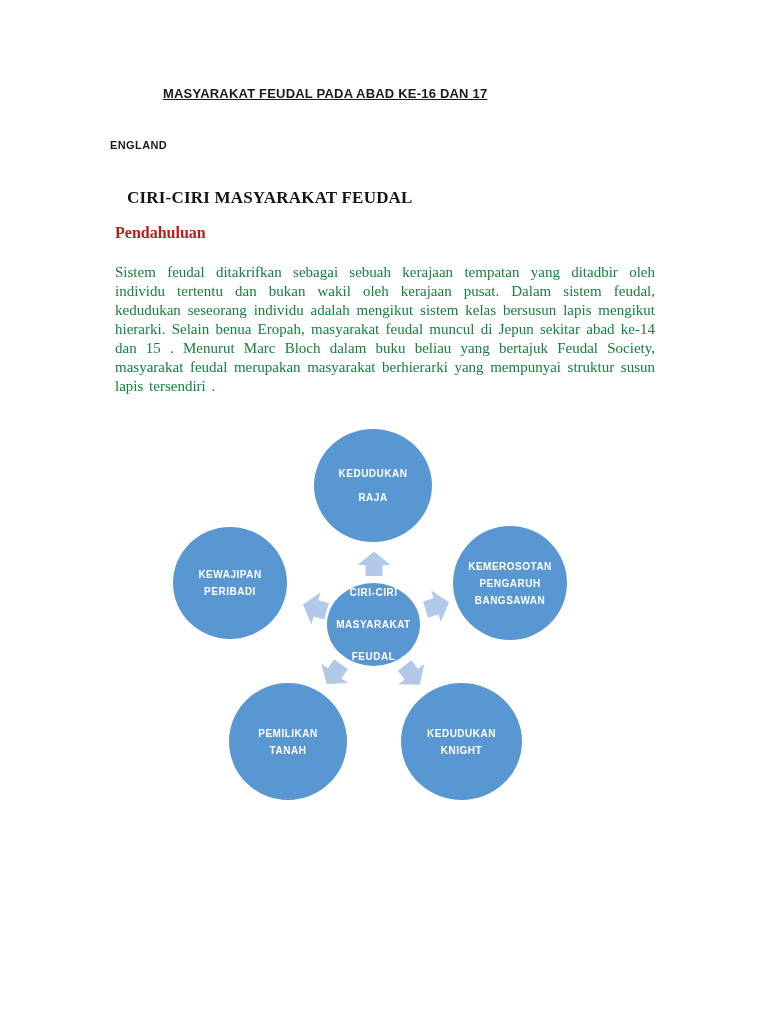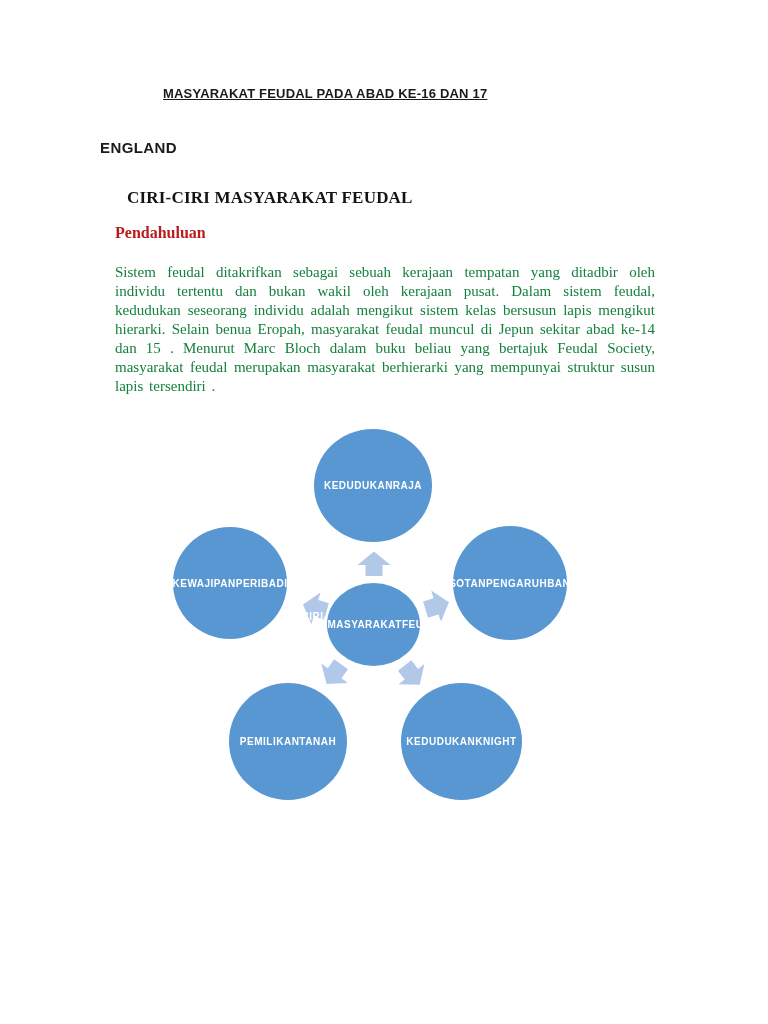--- a/index.html
+++ b/index.html
@@ -16,22 +16,22 @@
   .doc-title {
     position: absolute; left: 115px; top: 86px;
     font-family: "Liberation Sans", sans-serif;
     font-size: 13px; font-weight: 700;
     text-decoration: underline;
     letter-spacing: 0.2px;
     color: #1a1a1a;
     margin-left: 48px;
   }
   .doc-subtitle {
-    position: absolute; left: 100px; top: 139px;
-    font-size: 15px; font-weight: 700;
+    position: absolute; left: 110px; top: 139px;
+    font-size: 11px; font-weight: 700;
     letter-spacing: 0.4px;
     color: #1a1a1a;
   }
   .doc-heading {
     position: absolute; left: 115px; top: 188px;
     font-family: "Liberation Serif", serif;
     font-size: 17px; font-weight: 700;
     letter-spacing: 0.2px;
     color: #141414;
     margin-left: 12px;
@@ -51,36 +51,36 @@
     color: #15803d;
   }
 
   .diagram { position: absolute; left: 170px; top: 425px; width: 410px; height: 390px; }
   .diagram svg.arrows { position: absolute; left: 0; top: 0; width: 410px; height: 390px; }
 
   .node {
     position: absolute;
     border-radius: 50%;
     background: #5897d1;
-    display: flex; flex-direction: row;
+    display: flex; flex-direction: column;
     align-items: center; justify-content: center;
     text-align: center;
     color: #ffffff;
     font-family: "Liberation Sans", sans-serif;
     font-size: 10px; font-weight: 700;
     letter-spacing: 0.5px;
   }
   .node .line { line-height: 17px; }
   .node-top { left: 144px; top: 4px;   width: 118px; height: 113px; }
   .node-top .line { line-height: 24px; }
   .node-upper-left  { left: 3px;   top: 102px; width: 114px; height: 112px; }
   .node-upper-right { left: 283px; top: 101px; width: 114px; height: 114px; align-items: center; }
   .node-lower-left  { left: 59px;  top: 258px; width: 118px; height: 117px; }
   .node-lower-right { left: 231px; top: 258px; width: 121px; height: 117px; }
-  .node-center { left: 157px; top: 158px; width: 93px; height: 83px; background: #5897d1; }
+  .node-center { left: 157px; top: 158px; width: 93px; height: 83px; background: #5897d1; gap: 16px; }
   .node-center .line { line-height: 16px; }
 </style>
 </head>
 <body>
 
 <div class="page">
 
   <div class="doc-title">MASYARAKAT FEUDAL PADA ABAD KE-16 DAN 17</div>
 
   <div class="doc-subtitle">ENGLAND</div>

